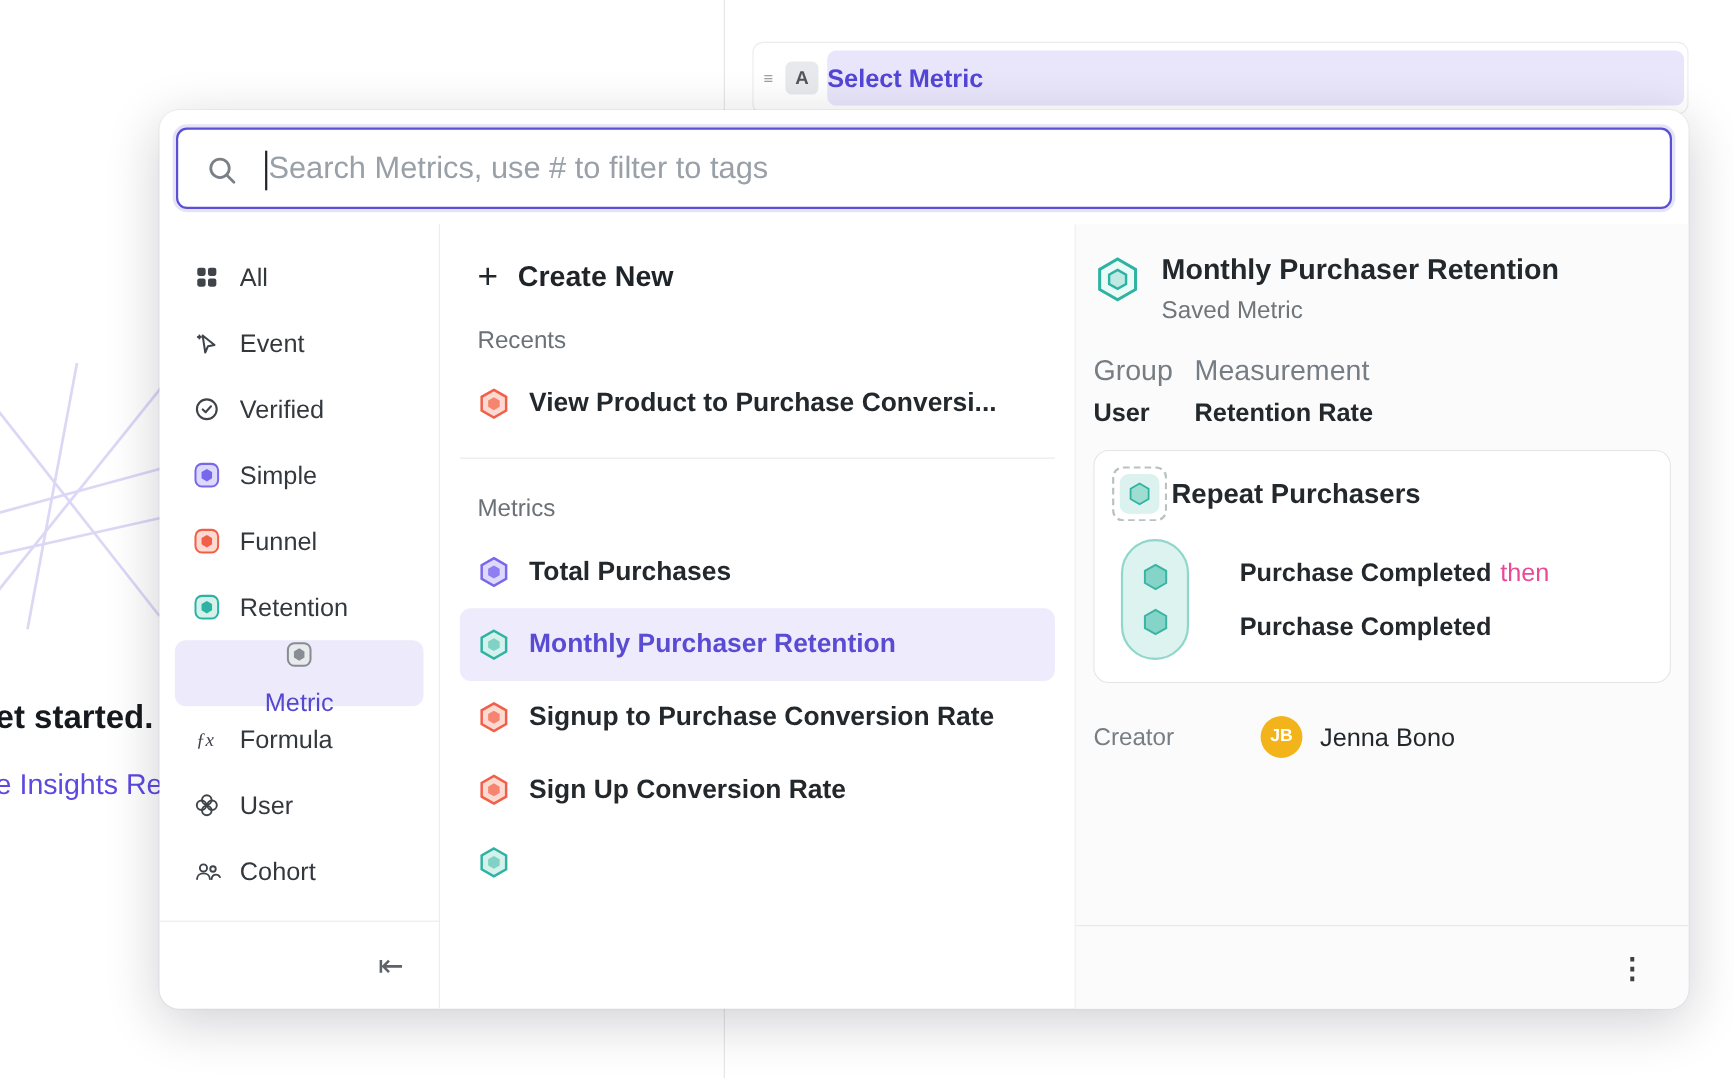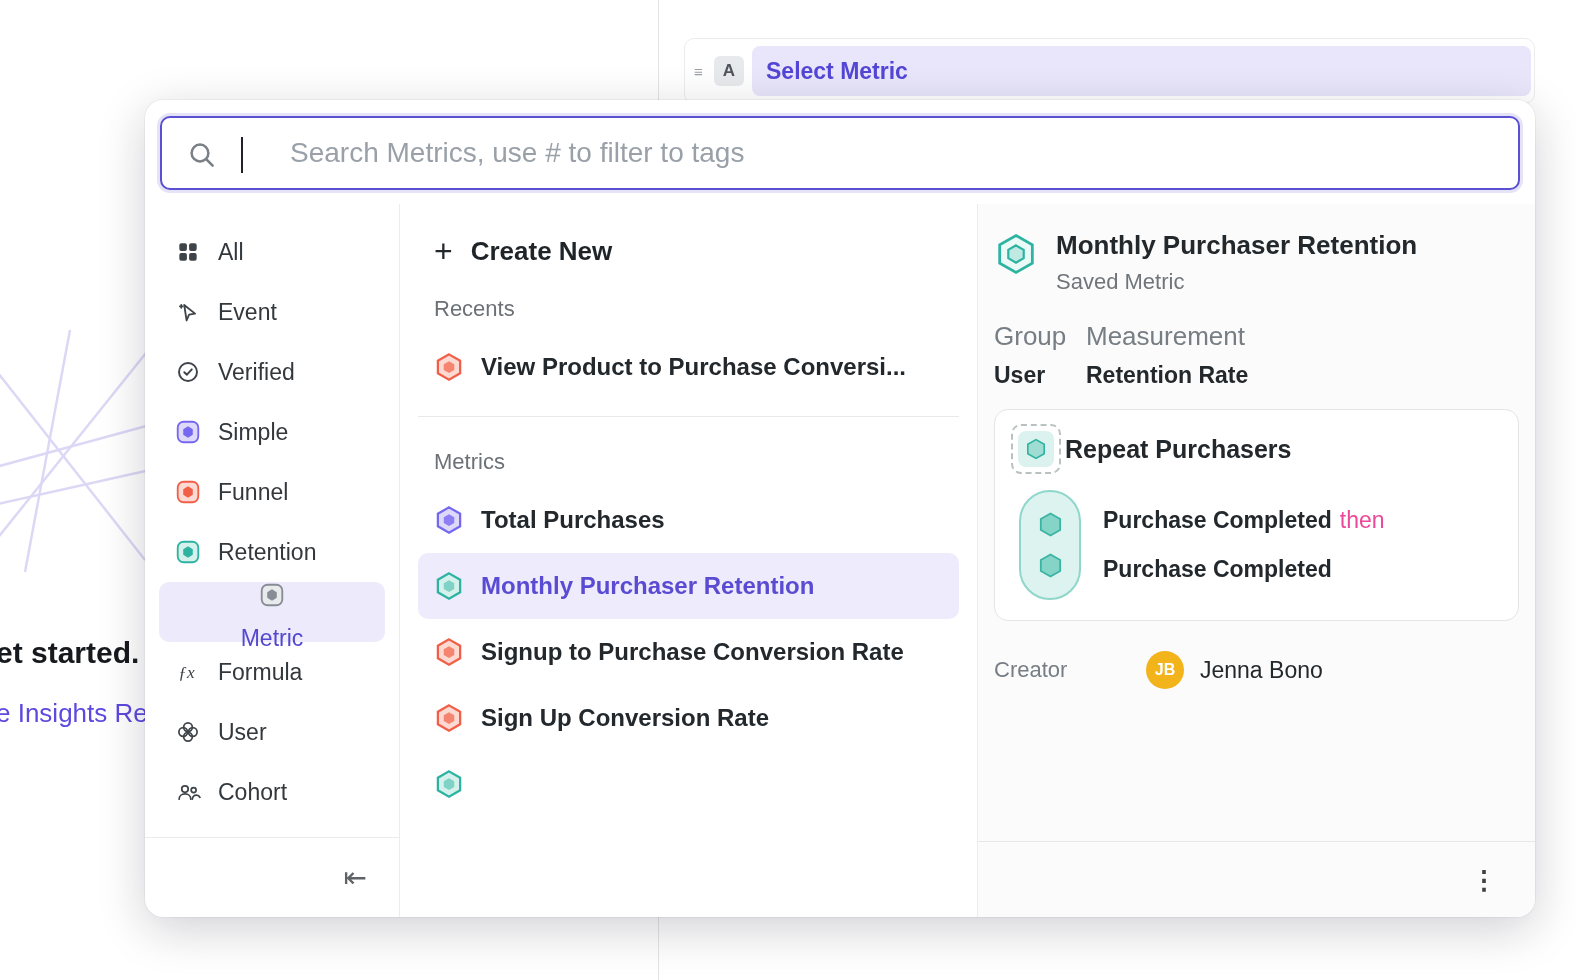--- a/index.html
+++ b/index.html
@@ -18,31 +18,31 @@
   
   .query-card { position:absolute; left:684px; top:38px; width:851px; height:66px;
     background:#fff; border:1px solid #ececec; border-radius:10px; z-index:1;
     display:flex; align-items:center; gap:8px; padding:0 3px 0 5px; }
   .drag-handle { color:#9aa0a6; font-size:15px; letter-spacing:-1px; line-height:1;
     width:16px; text-align:center; }
   .row-letter { width:30px; height:30px; background:#e7e9ec; border-radius:6px;
     display:flex; align-items:center; justify-content:center; font-weight:700;
     font-size:17px; color:#50555b; }
   .select-metric-field { flex:1; height:50px; background:#e9e6fb; border-radius:8px;
-    display:flex; align-items:center; padding-left:14px; }
+    display:flex; align-items:center; }
   .select-metric-field span { color:#5346d6; font-size:23px; font-weight:700; }
 
   
   .modal { position:absolute; left:145px; top:100px; width:1390px; height:817px;
     background:#fff; border-radius:18px; z-index:10; display:flex; flex-direction:column;
     box-shadow:0 12px 48px rgba(20,20,40,.20), 0 0 0 1px rgba(0,0,0,.04); overflow:hidden; }
 
   .search-wrap { padding:16px 15px 14px; }
   .search-box { position:relative; height:74px; border:2px solid #5b4fd2; border-radius:10px;
-    box-shadow:0 0 0 3px rgba(91,79,210,.16); display:flex; align-items:center; background:#fff;padding-left:46px; }
+    box-shadow:0 0 0 3px rgba(91,79,210,.16); display:flex; align-items:center; background:#fff; }
   .search-box .mag { position:absolute; left:24px; top:21px; }
   .search-input { width:100%; height:100%; border:none; outline:none; background:transparent;
     font-family:"Liberation Sans", sans-serif; font-size:28px; color:#23282d;
     padding-left:82px; border-radius:10px; }
   .search-input::placeholder { color:#99a0a8; }
   .caret { position:absolute; left:79px; top:19px; width:2px; height:36px; background:#1f2328;
     animation: blink 1.1s step-end infinite; }
   @keyframes blink { 50% { opacity:0; } }
 
   .modal-body { flex:1; display:flex; min-height:0; }
@@ -96,21 +96,21 @@
     display:flex; align-items:center; justify-content:center; flex:none; }
   .dashed-icon .inner { width:36px; height:36px; background:#dcf2ee; border-radius:8px;
     display:flex; align-items:center; justify-content:center; }
   .dashed-icon svg { width:24px; height:24px; }
   .def-title { font-size:25px; font-weight:700; color:#23282d; }
   .def-steps { display:flex; gap:22px; margin:16px 0 0 8px; }
   .step-pill { width:62px; height:110px; background:#ddf3ef; border:2px solid #8fd6cb;
     border-radius:32px; display:flex; flex-direction:column; align-items:center;
     justify-content:space-around; padding:12px 0; flex:none; }
   .step-pill svg { width:27px; height:27px; }
-  .step-lines { display:flex; flex-direction:column; justify-content:space-around; padding:6px 0; }
+  .step-lines { display:flex; flex-direction:column; justify-content:space-around; padding:6px 0;margin-left:24px; }
   .step-line { font-size:23px; font-weight:700; color:#23282d; height:44px;
     display:flex; align-items:center; }
   .step-suffix { font-weight:400; color:#ec4899; margin-left:8px; }
 
   .creator-row { display:flex; align-items:center; margin-top:30px; }
   .creator-label { font-size:22px; color:#777d84; width:152px; }
   .avatar { width:38px; height:38px; border-radius:50%; background:#f2b31b; color:#fff;
     font-size:16px; font-weight:700; display:flex; align-items:center; justify-content:center;
     flex:none; }
   .creator-name { font-size:23px; color:#23282d; margin-left:16px; }

